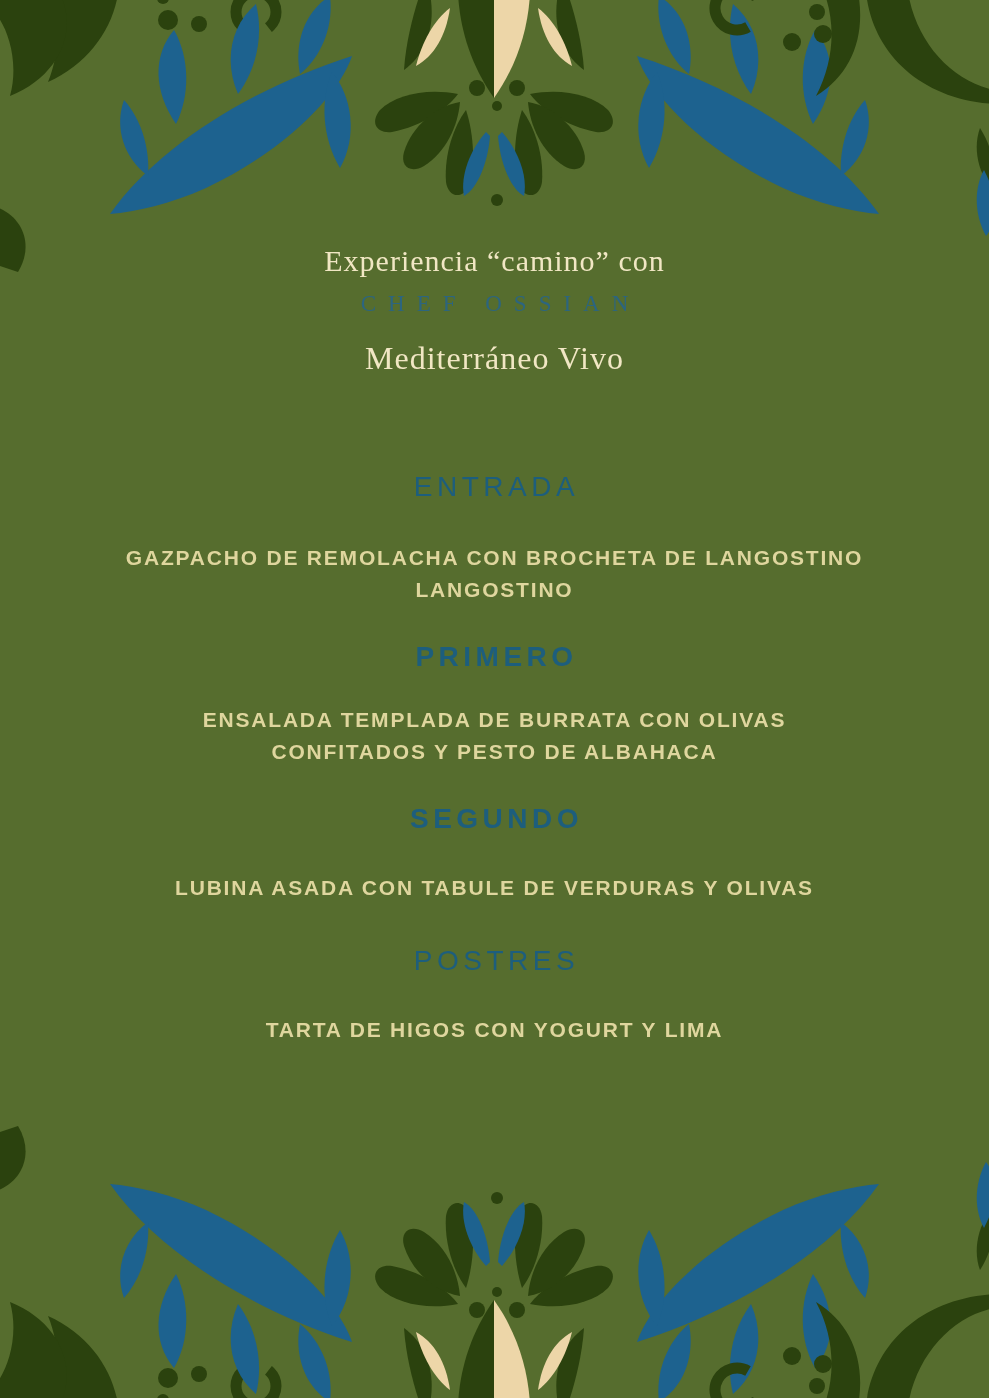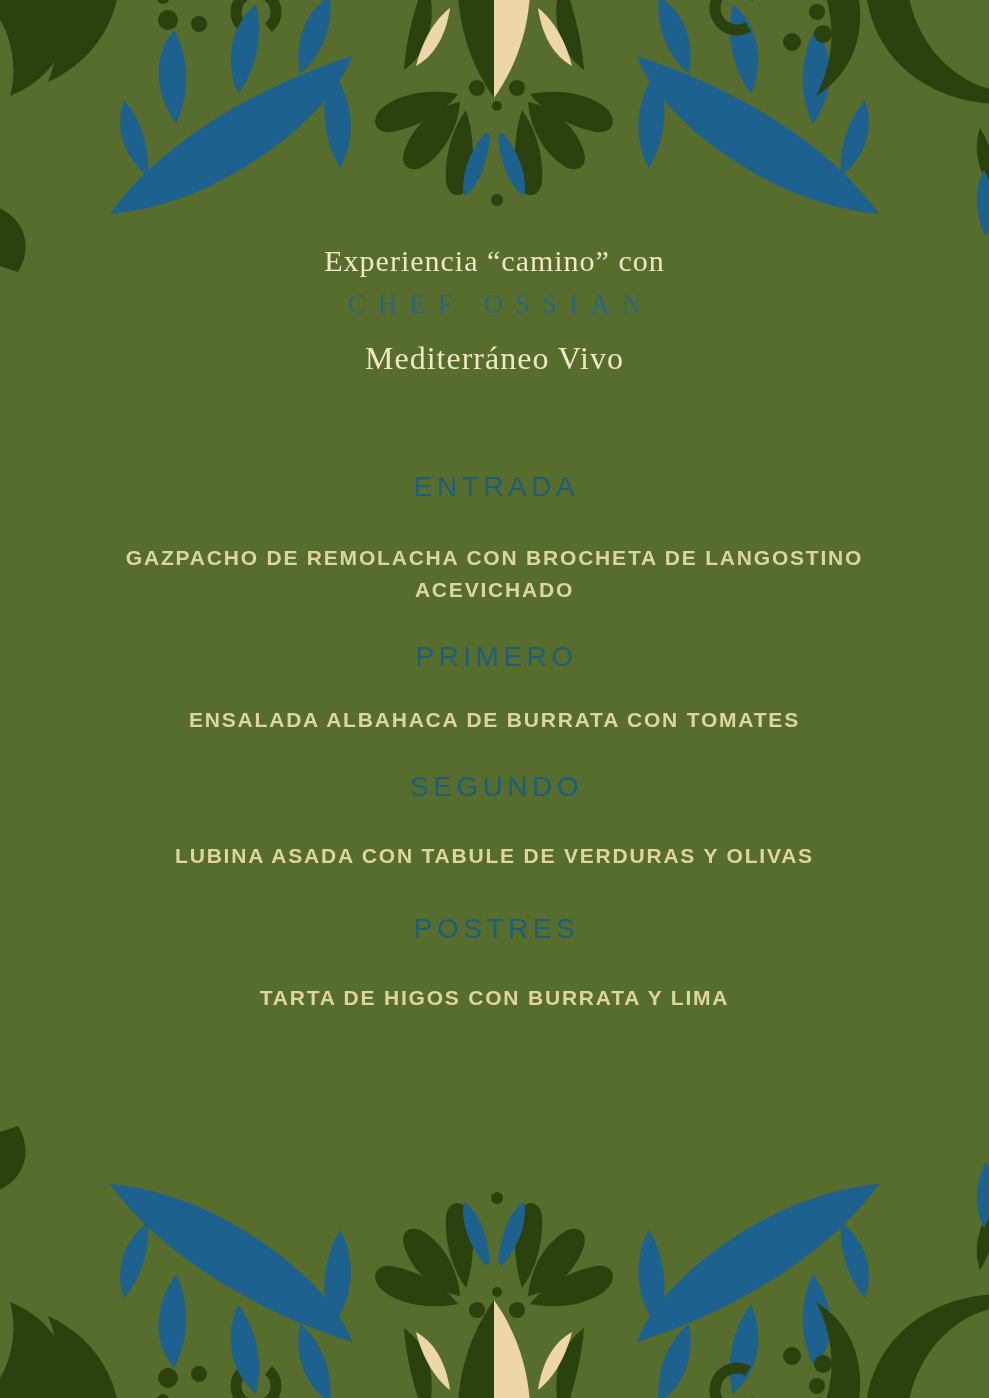--- a/index.html
+++ b/index.html
@@ -16,28 +16,28 @@
   html,body{width:989px;height:1398px;}
   body{background:var(--background);font-family:"Liberation Sans",sans-serif;overflow:hidden;}
   .page{position:relative;width:989px;height:1398px;background:var(--background);overflow:hidden;}
   .ornaments{position:absolute;left:0;top:0;width:989px;height:1398px;pointer-events:none;z-index:1;}
   .d{fill:var(--leaf-dark-green);}
   .b{fill:var(--leaf-blue);}
   .c{fill:var(--leaf-cream);}
   .ring{fill:none;stroke:var(--leaf-dark-green);stroke-width:11;}
   .content{position:relative;z-index:2;width:100%;height:100%;display:flex;flex-direction:column;align-items:center;text-align:center;padding-top:242px;}
   .subtitle{font-family:"Liberation Serif",serif;font-size:30px;line-height:38px;color:var(--text-cream);letter-spacing:1px;}
-  .chef{font-family:"Liberation Serif",serif;font-size:27px;line-height:28px;color:var(--chef-blue);letter-spacing:12px;padding-left:12px;margin-top:10px;}
+  .chef{font-family:"Liberation Serif",serif;font-size:23px;line-height:28px;color:var(--chef-blue);letter-spacing:12px;padding-left:12px;margin-top:10px;}
   .title{font-family:"Liberation Serif",serif;font-size:32px;line-height:60px;color:var(--text-cream);letter-spacing:1px;margin-top:10px;font-weight:normal;}
   .section-name{font-size:28px;line-height:30px;color:var(--text-blue);letter-spacing:4.5px;padding-left:4px;font-weight:normal;}
   .dish{font-size:21px;line-height:32px;color:var(--text-body-cream);letter-spacing:1.8px;max-width:800px;font-weight:bold;}
   .dish-line{display:block;}
   .dish-line:empty{display:none;}
   .mt-entrada{margin-top:84px;}
-  .mt-section{margin-top:36px;}
+  .mt-section{margin-top:36px;font-weight:bold;}
   .mt-section-lg{margin-top:42px;}
   .mt-dish{margin-top:40px;}
   .mt-dish-sm{margin-top:32px;}
   .mt-dish-md{margin-top:38px;text-align:center;}
 </style>
 </head>
 <body>
 
 <div class="page">
 
@@ -106,33 +106,34 @@
 
   <div class="content">
 
     <div class="subtitle">Experiencia “camino” con</div>
     <div class="chef">CHEF OSSIAN</div>
     <h1 class="title">Mediterráneo Vivo</h1>
 
     <h2 class="section-name mt-entrada">ENTRADA</h2>
     <div class="dish mt-dish">
       <span class="dish-line">GAZPACHO DE REMOLACHA CON BROCHETA DE LANGOSTINO</span>
-      <span class="dish-line">ACEVICHADO</span>
+      <span class="dish-line">LANGOSTINO</span>
     </div>
 
     <h2 class="section-name mt-section">PRIMERO</h2>
     <div class="dish mt-dish-sm">
-      <span class="dish-line">ENSALADA ALBAHACA DE BURRATA CON TOMATES</span>
+      <span class="dish-line">ENSALADA TEMPLADA DE BURRATA CON OLIVAS</span>
+      <span class="dish-line">CONFITADOS Y PESTO DE ALBAHACA</span>
     </div>
 
     <h2 class="section-name mt-section">SEGUNDO</h2>
     <div class="dish mt-dish-md">
       <span class="dish-line">LUBINA ASADA CON TABULE DE VERDURAS Y OLIVAS</span>
     </div>
 
     <h2 class="section-name mt-section-lg">POSTRES</h2>
     <div class="dish mt-dish-md">
-      <span class="dish-line">TARTA DE HIGOS CON BURRATA Y LIMA</span>
+      <span class="dish-line">TARTA DE HIGOS CON YOGURT Y LIMA</span>
 
     </div>
 
   </div>
 </div>
 
 </body></html>

